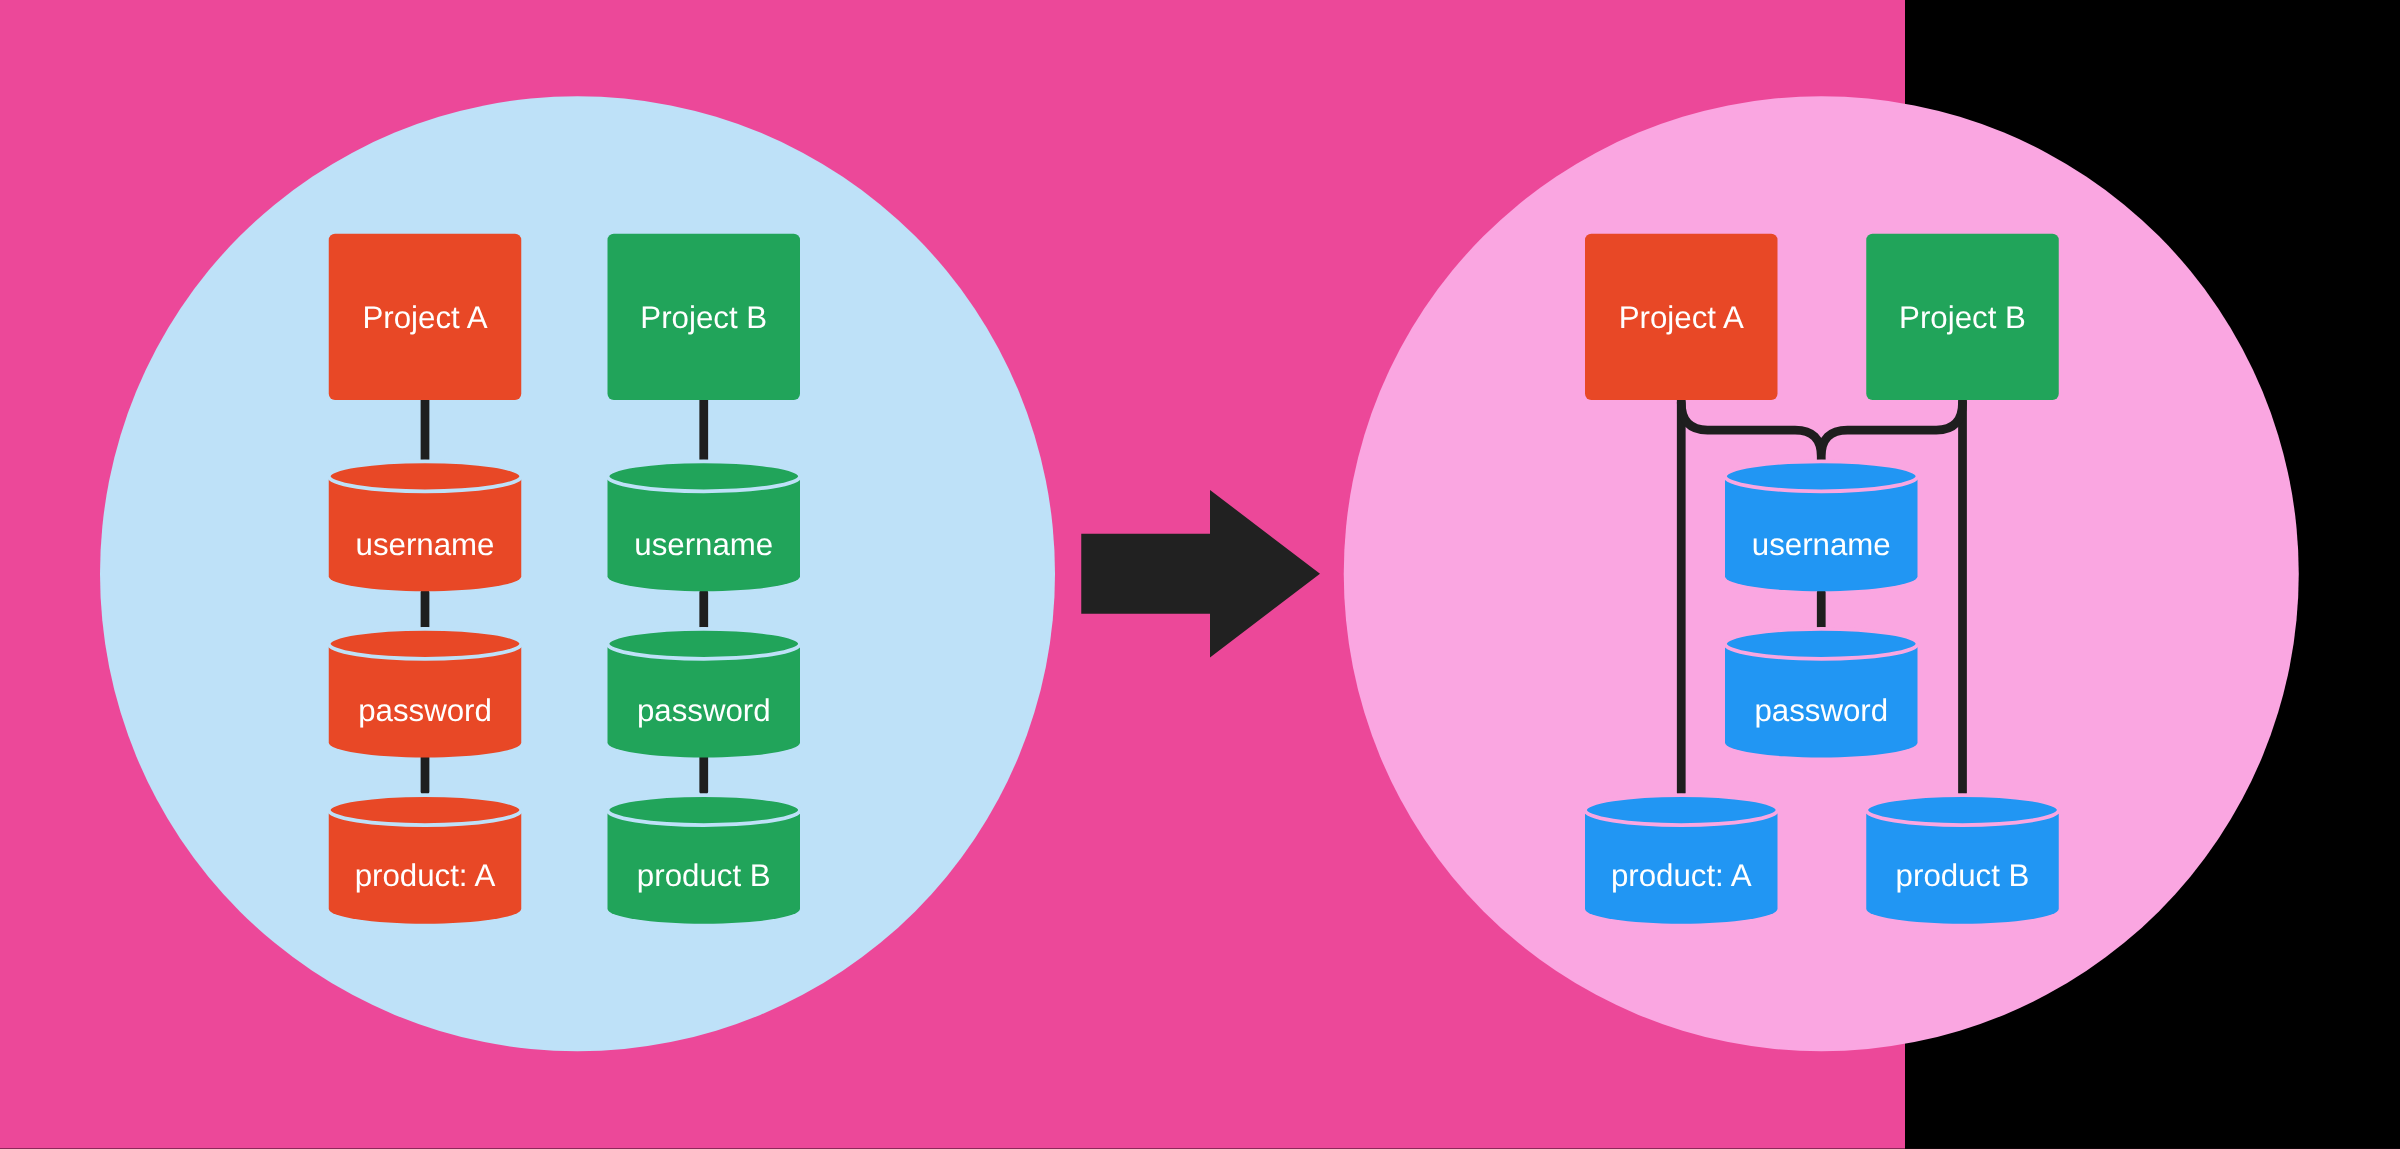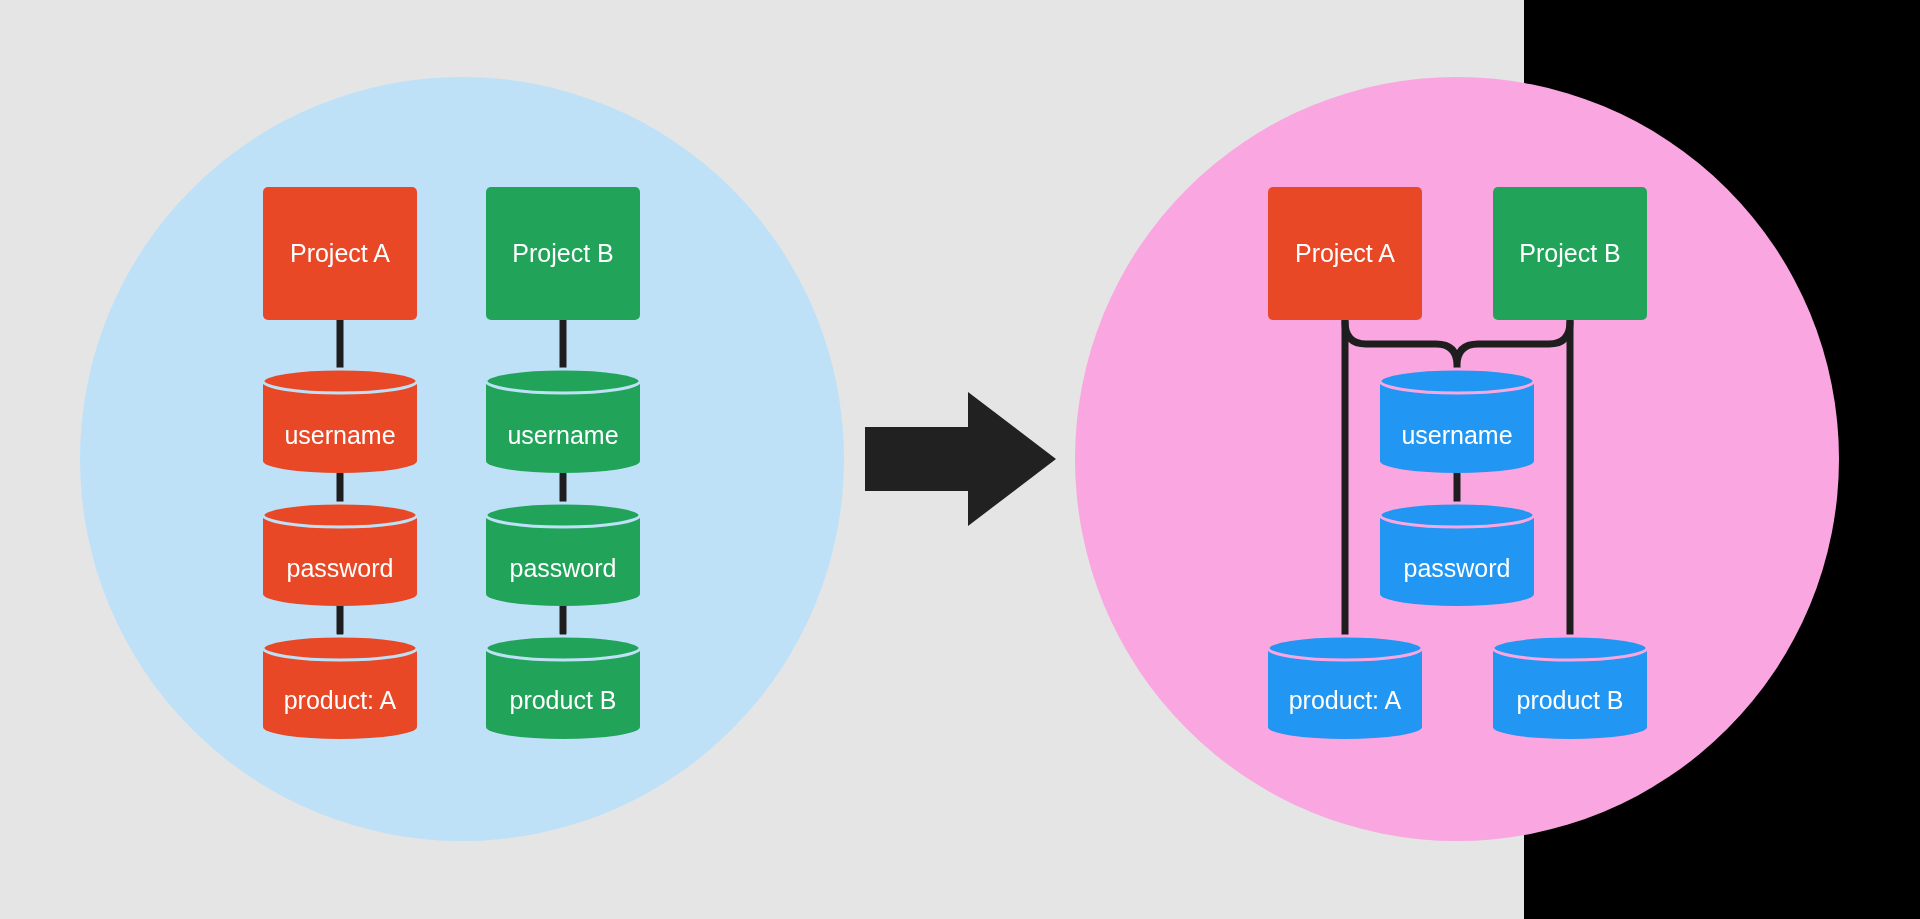--- a/index.html
+++ b/index.html
@@ -7,21 +7,21 @@
     padding: 0;
     background: #000000;
     width: 1920px;
     height: 919px;
     overflow: hidden;
   }
   .stage {
     position: relative;
     width: 1524px;
     height: 919px;
-    background: #e5e5e5;
+    background: #ec4899;
   }
   svg { display: block; }
   .lbl {
     font-family: "Liberation Sans", sans-serif;
     font-size: 25px;
     font-weight: 500;
     fill: #ffffff;
     text-anchor: middle;
   }
   .edge {

